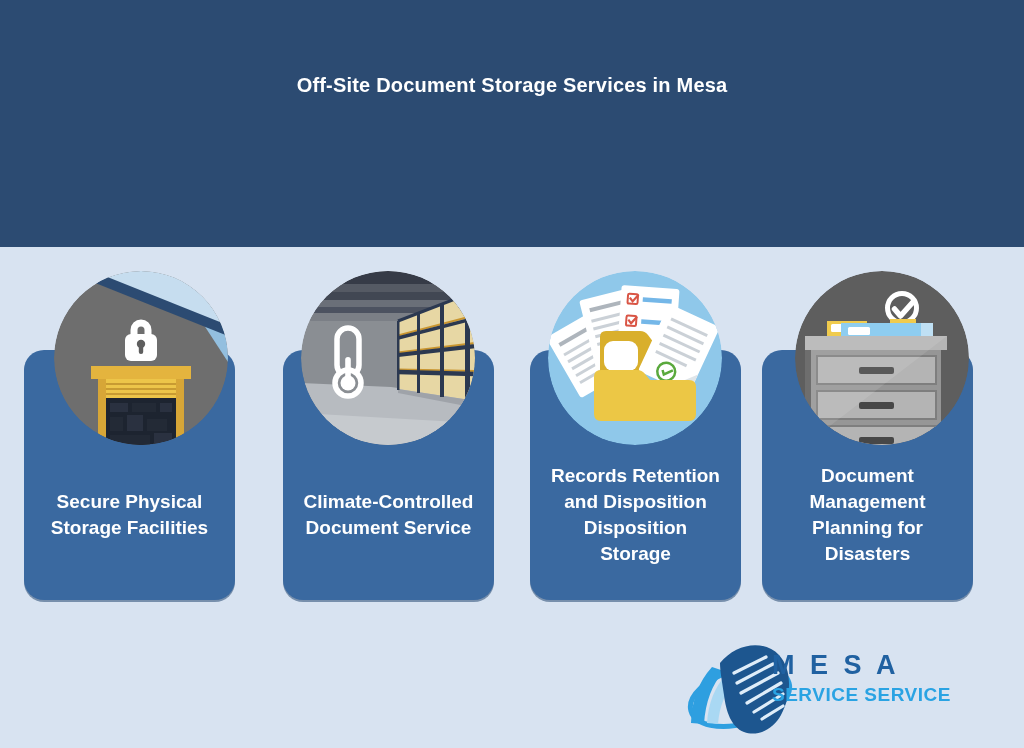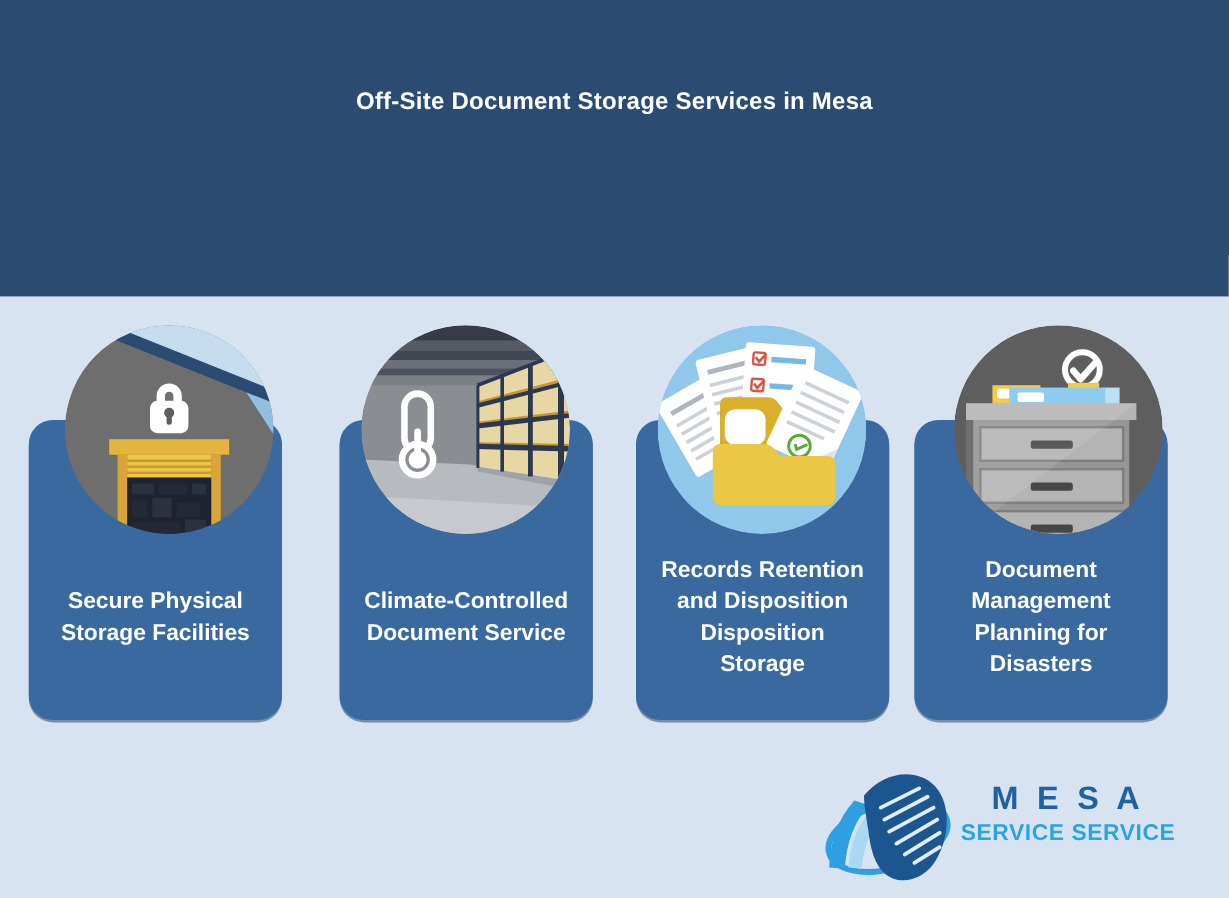--- a/index.html
+++ b/index.html
@@ -32,21 +32,21 @@
   .ln{white-space:nowrap}
   .circle{
     position:absolute;top:271px;width:174px;height:174px;border-radius:50%;
     overflow:hidden;
   }
   .circle svg{display:block;width:174px;height:174px}
   .circ1{left:54px}.circ2{left:301px}.circ3{left:548px}.circ4{left:795px}
   .logo{position:absolute;left:0;top:0;width:0;height:0}
   .logo-icon{position:absolute;left:684px;top:633px;width:112px;height:112px}
   .logo-icon svg{display:block;width:112px;height:112px}
-  .logo-text{position:absolute;left:772px;top:650px;width:236px;text-align:center}
+  .logo-text{position:absolute;left:772px;top:650px;width:236px;}
   .logo-name{
     font-size:27px;font-weight:bold;color:#2061A1;letter-spacing:4px;white-space:nowrap;
   }
   .logo-tagline{
     margin-top:3px;font-size:19px;font-weight:bold;color:#2AA3E3;letter-spacing:.5px;white-space:nowrap;
   }
 </style>
 </head>
 <body>
 

